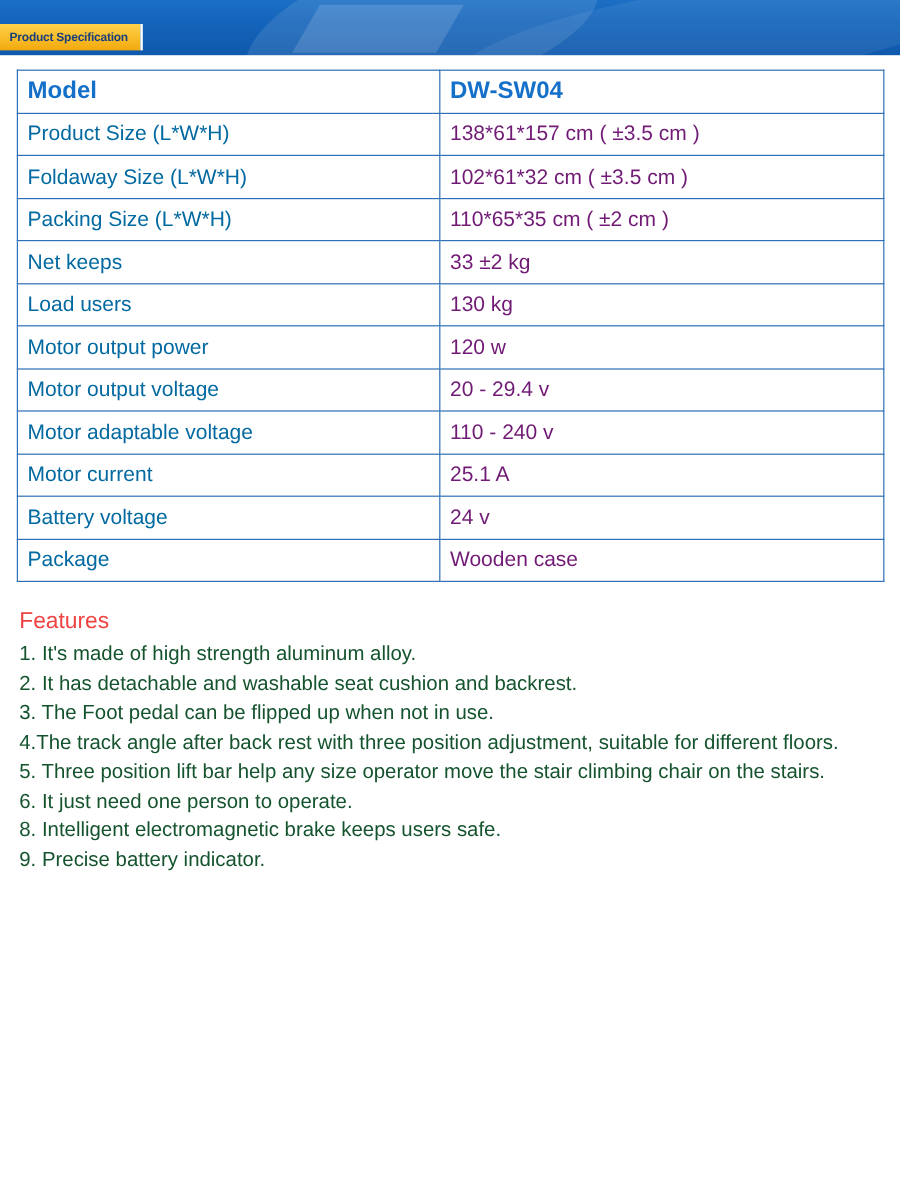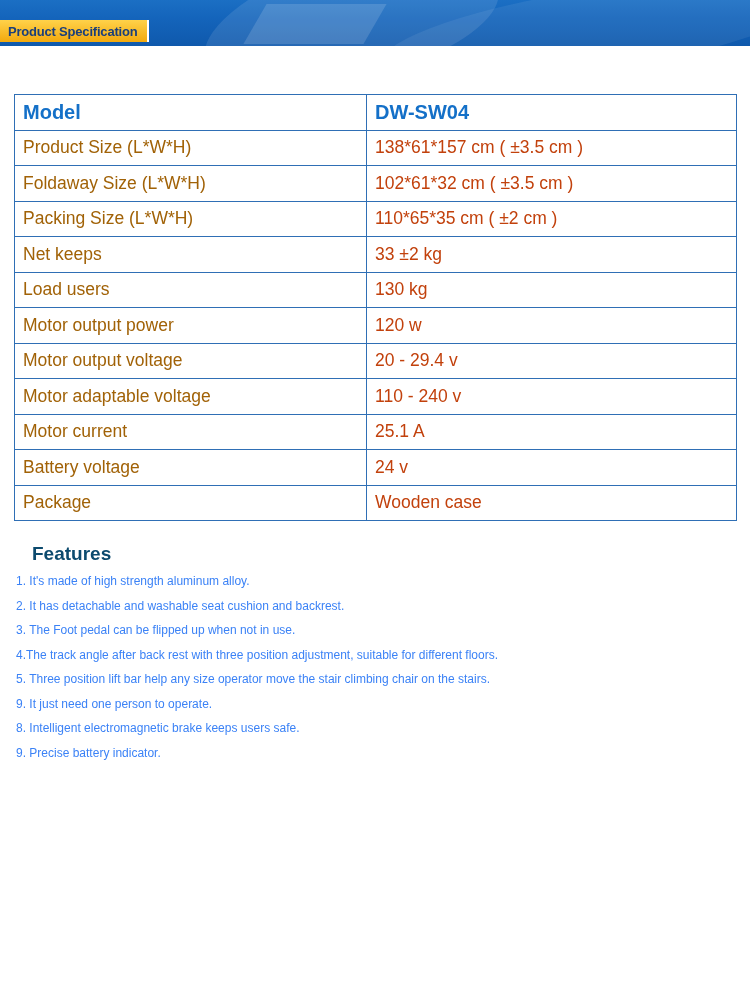--- a/index.html
+++ b/index.html
@@ -51,77 +51,76 @@
     position: absolute;
     left: 0; top: 20px;
     height: 22px;
     padding: 0 10px 0 8px;
     background: linear-gradient(180deg, #ffd24a 0%, #f2a90d 100%);
     display: flex;
     align-items: center;
     border-right: 2px solid #ffffff;
   }
   .banner-tab .tab-text {
-    font-size: 13px;
+    font-size: 10px;
     font-weight: bold;
     color: #1b3f7a;
     letter-spacing: -0.2px;
     white-space: nowrap;
     font-family: "Liberation Sans", sans-serif;
     text-align: right;
   }
 
   
   .spec-wrap {
     padding: 12px 14px 0 14px;
-    margin-top: 36px;
   }
   table.spec {
     width: 722px;
     border-collapse: collapse;
     table-layout: fixed;
   }
   table.spec td {
     border: 1px solid #2f6fb5;
     height: 35.5px;
     padding: 0 8px;
     vertical-align: middle;
     font-size: 17.5px;
-    color: #a16207;
+    color: #0369a1;
     font-family: "Liberation Sans", sans-serif;
     white-space: nowrap;
     overflow: hidden;
   }
   table.spec td.col-label { width: 352px; }
   table.spec td.col-value { width: 370px; }
   table.spec tr.head td {
     font-size: 20px;
     font-weight: bold;
     color: #1470c8;
   }
   table.spec td.col-value.val {
-    color: #c2410c;
+    color: #701a75;
   }
 
   
   .features {
     padding: 22px 14px 0 16px;
   }
   .features h2 {
-    margin: 0 0 4px 16px;
+    margin: 0 0 4px 0;
     font-size: 19px;
-    font-weight: bold;
-    color: #0c4a6e;
+    font-weight: normal;
+    color: #ef4444;
     font-family: "Liberation Sans", sans-serif;
   }
   .features p {
     margin: 0;
-    font-size: 12px;
+    font-size: 17px;
     line-height: 24.5px;
-    color: #3b82f6;
+    color: #14532d;
     font-family: "Liberation Sans", sans-serif;
   }
 </style>
 </head>
 <body>
 
 <div class="page">
 
   <div class="banner">
     <div class="swoosh1"></div>
@@ -187,18 +186,18 @@
     </table>
   </div>
 
   <div class="features">
     <h2>Features</h2>
     <p>1. It's made of high strength aluminum alloy.</p>
     <p>2. It has detachable and washable seat cushion and backrest.</p>
     <p>3. The Foot pedal can be flipped up when not in use.</p>
     <p>4.The track angle after back rest with three position adjustment, suitable for different floors.</p>
     <p>5. Three position lift bar help any size operator move the stair climbing chair on the stairs.</p>
-    <p>9. It just need one person to operate.</p>
+    <p>6. It just need one person to operate.</p>
     <p>8. Intelligent electromagnetic brake keeps users safe.</p>
     <p>9. Precise battery indicator.</p>
   </div>
 
 </div>
 
 </body></html>

